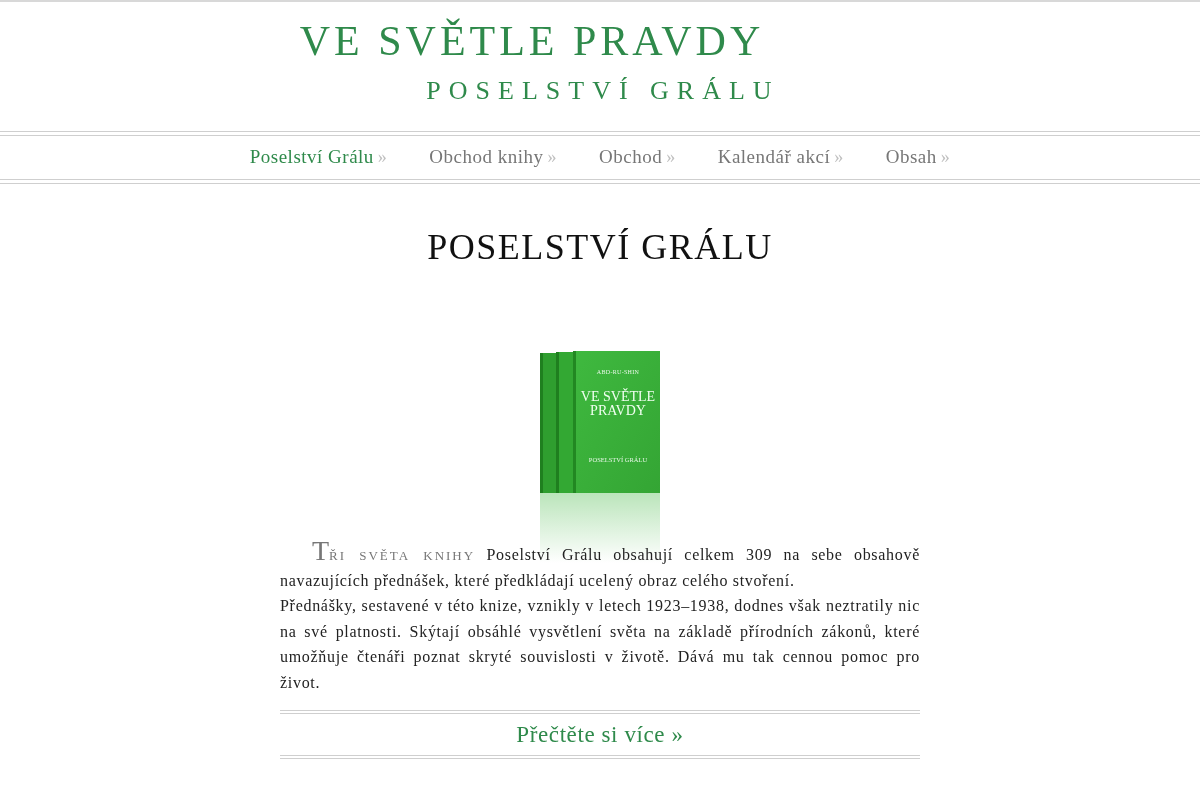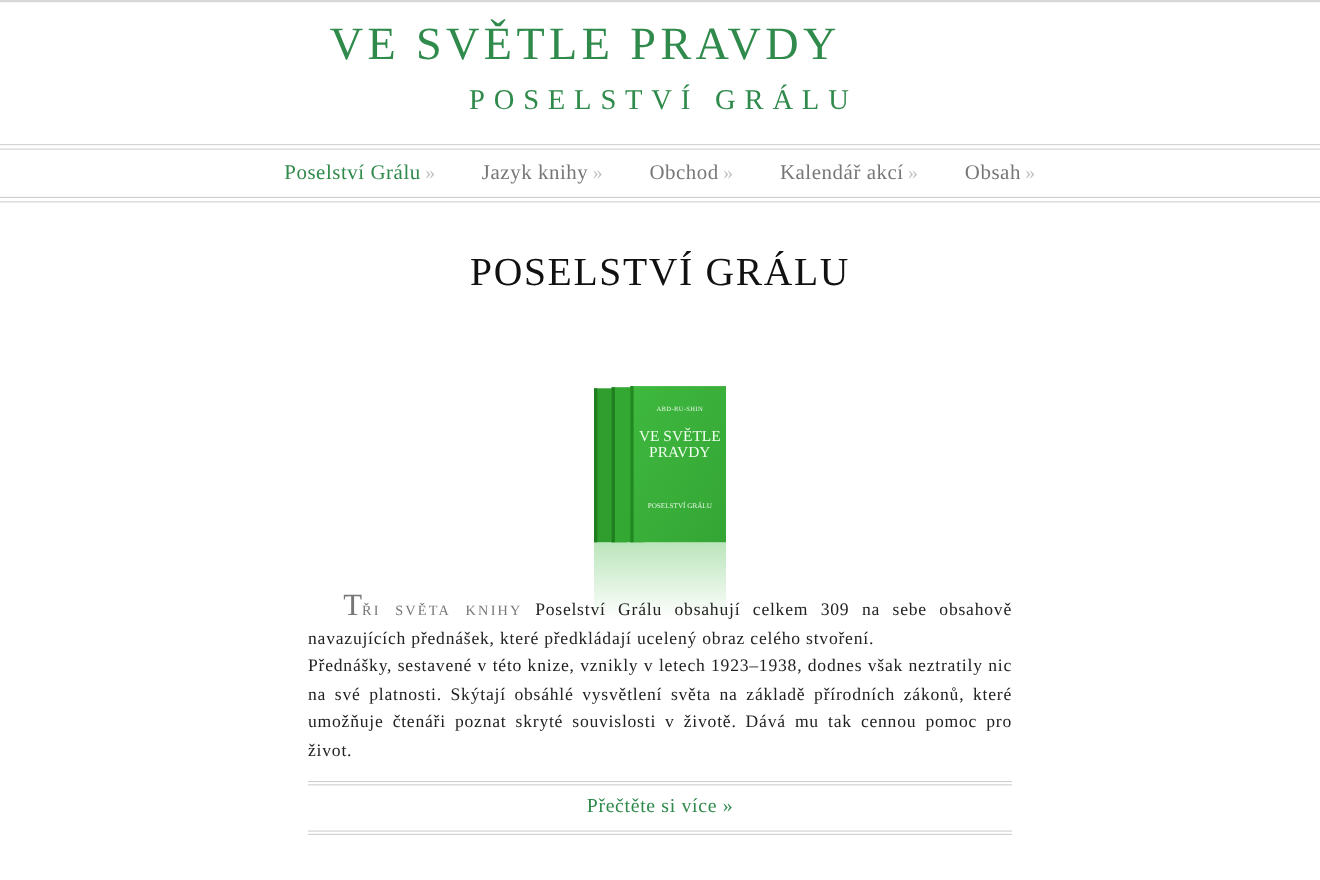--- a/index.html
+++ b/index.html
@@ -62,42 +62,42 @@
     .article p { margin: 0; }
     .lead-cap { font-size: 28px; color: #777; margin-left: 32px; letter-spacing: 0; }
     .lead-smallcaps { font-variant: small-caps; color: #777; letter-spacing: 2px; font-size: 18px; }
     .readmore {
       position: absolute; top: 525px; left: 280px; width: 640px; height: 50px;
     }
     .readmore .line { position: absolute; left: 0; width: 640px; height: 1px; background: #cfcfcf; }
     .readmore .r1 { top: 0; } .readmore .r2 { top: 3px; } .readmore .r3 { top: 45px; } .readmore .r4 { top: 48px; }
     .readmore a {
       position: absolute; top: 12px; left: 0; width: 640px; text-align: center;
-      color: #2f8a4b; font-size: 18px; letter-spacing: 0.6px; text-decoration: none;
+      color: #2f8a4b; font-size: 23px; letter-spacing: 0.6px; text-decoration: none;
     }
   </style>
 </head>
 <body>
 
 <div class="top-border"></div>
 
 <header class="site-header">
   <div class="site-title">VE SVĚTLE PRAVDY</div>
   <div class="site-subtitle">POSELSTVÍ GRÁLU</div>
 </header>
 
 <nav class="main-nav">
   <div class="line l1"></div>
   <div class="line l2"></div>
   <ul>
     <li class="active">
       <span>Poselství Grálu</span><span class="raquo">»</span>
     </li>
     <li>
-      <span>Jazyk knihy</span><span class="raquo">»</span>
+      <span>Obchod knihy</span><span class="raquo">»</span>
     </li>
     <li>
       <span>Obchod</span><span class="raquo">»</span>
     </li>
     <li>
       <span>Kalendář akcí</span><span class="raquo">»</span>
     </li>
     <li>
       <span>Obsah</span><span class="raquo">»</span>
     </li>

